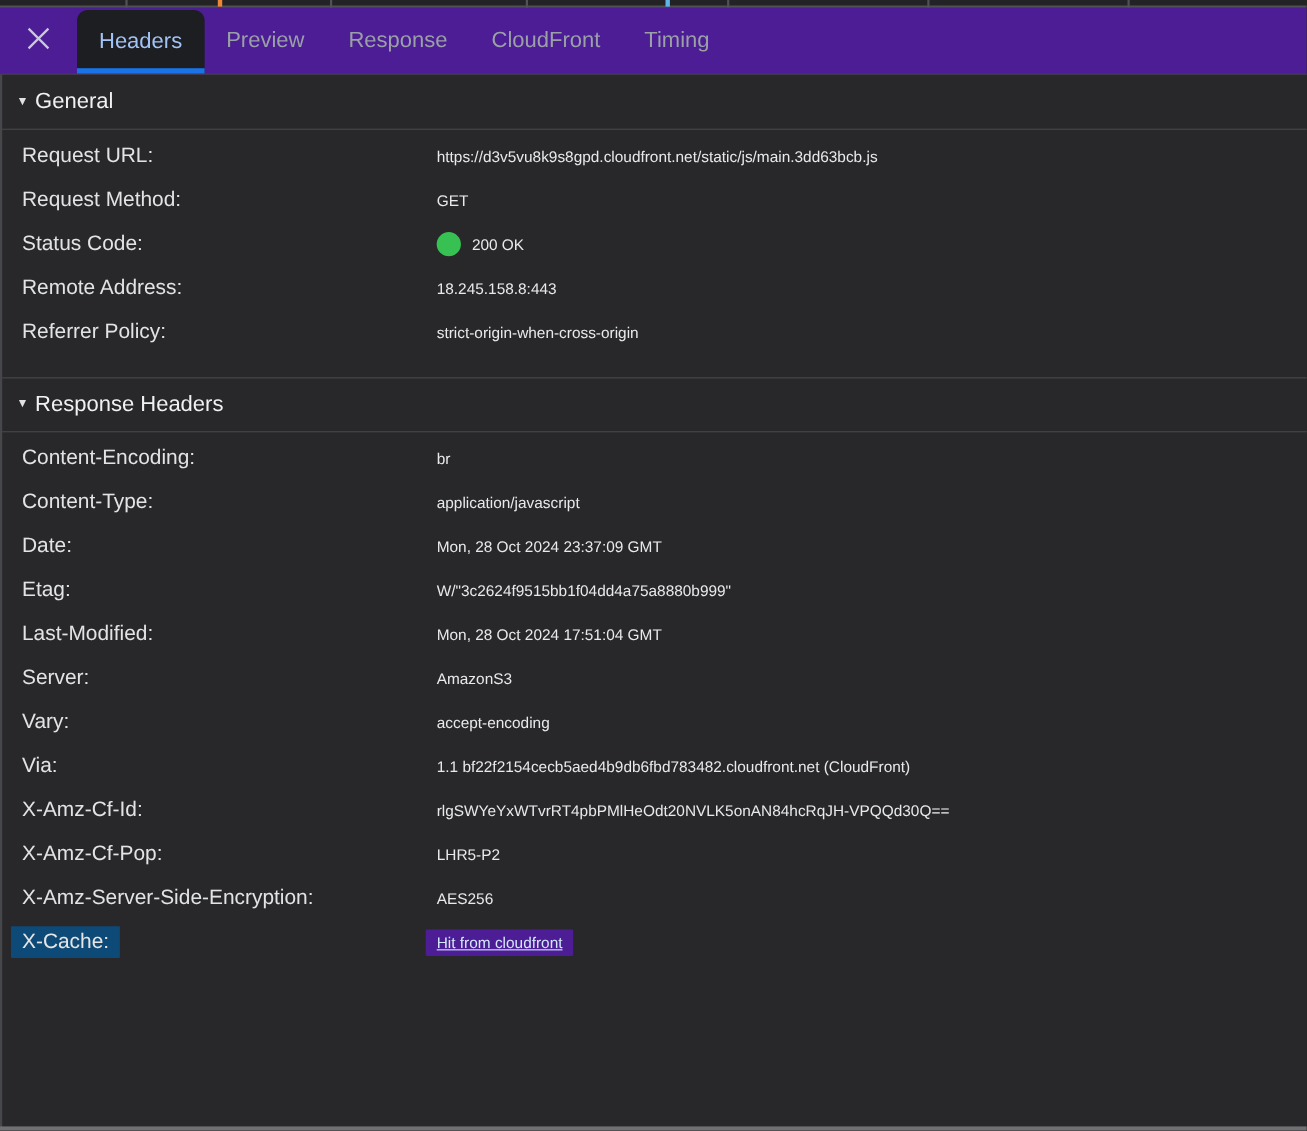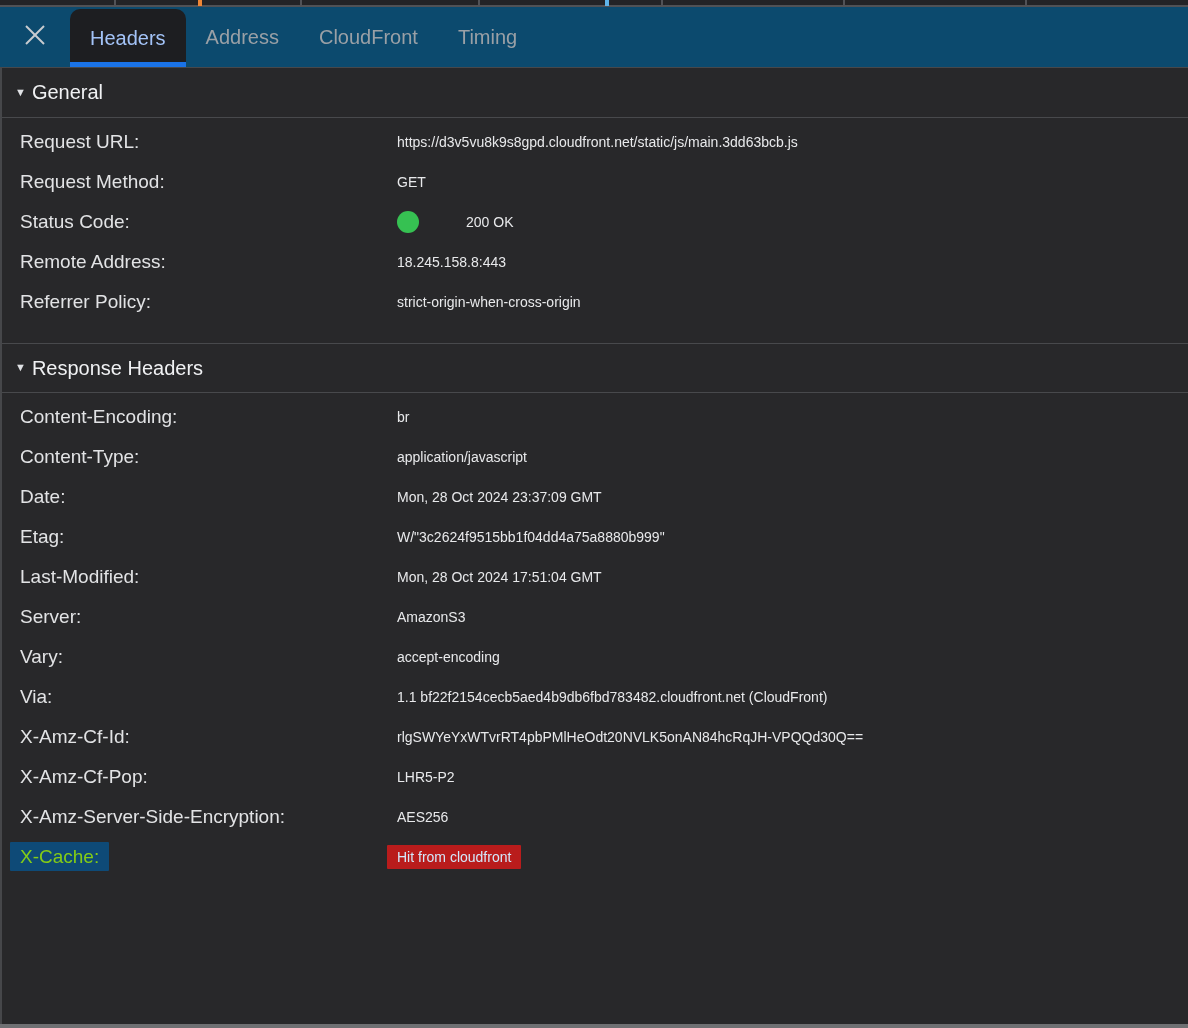--- a/index.html
+++ b/index.html
@@ -17,21 +17,21 @@
     height:7px;
     background:#232326;
     border-bottom:2px solid #505155;
   }
   .strip-div { position:absolute; top:0; width:2px; height:7px; background:#515257; }
   .strip-tick { position:absolute; top:0; width:4px; height:6px; }
 
   
   .tabbar {
     height:61px;
-    background:#0c4a6e;
+    background:#4c1d95;
     border-bottom:1px solid #47484b;
     display:flex;
     align-items:stretch;
   }
   .close-btn {
     width:70px;
     display:flex; align-items:center; justify-content:center;
     cursor:pointer;
   }
   .tab {
@@ -78,21 +78,21 @@
     white-space:nowrap;
   }
   .hvalue {
     flex:1 1 auto;
     margin-right:18px;
     font-size:14px; line-height:40px;
     color:#e8e9eb;
     word-break:break-word;
     overflow-wrap:anywhere;
   }
-  .status-wrap { display:flex; align-items:center;gap:37px; }
+  .status-wrap { display:flex; align-items:center; }
   .dot {
     width:22px; height:22px; border-radius:50%;
     background:#36c152;
     margin-right:10px; flex:none;
   }
   .hl { padding:4px 10px; margin-left:-10px; border-radius:1px; }
 
   .bottom-bar {
     position:absolute; left:0; right:0; bottom:0;
     height:4px; background:#6f7073;
@@ -119,21 +119,24 @@
         <line x1="7" y1="7" x2="25" y2="25" stroke="#c9ccd0" stroke-width="2"></line>
         <line x1="25" y1="7" x2="7" y2="25" stroke="#c9ccd0" stroke-width="2"></line>
       </svg>
     </span>
   </div>
   <div class="tab selected" style="color: rgb(163, 195, 247);">
     <span>Headers</span>
     <span class="underline" style="background: rgb(26, 115, 232);"></span>
   </div>
   <div class="tab">
-    <span>Address</span>
+    <span>Preview</span>
+  </div>
+  <div class="tab">
+    <span>Response</span>
   </div>
   <div class="tab">
     <span>CloudFront</span>
   </div>
   <div class="tab">
     <span>Timing</span>
   </div>
 </div>
 
 <div class="pane">
@@ -211,19 +214,19 @@
     </div>
     <div class="hrow">
       <div class="hlabel">X-Amz-Cf-Pop:</div>
       <div class="hvalue">LHR5-P2</div>
     </div>
     <div class="hrow">
       <div class="hlabel">X-Amz-Server-Side-Encryption:</div>
       <div class="hvalue">AES256</div>
     </div>
     <div class="hrow">
-      <div class="hlabel"><span class="hl" style="background: rgb(14, 74, 119); color: #84cc16;">X-Cache:</span></div>
-      <div class="hvalue"><span class="hl" style="background: #b91c1c; color: rgb(211, 232, 251);">Hit from cloudfront</span></div>
+      <div class="hlabel"><span class="hl" style="background: rgb(14, 74, 119); color: #e5e5e5;">X-Cache:</span></div>
+      <div class="hvalue"><span class="hl" style="background: #4c1d95; color: rgb(211, 232, 251); text-decoration: underline;">Hit from cloudfront</span></div>
     </div>
   </div>
 </div>
 
 <div class="bottom-bar"></div>
 
 </body></html>

